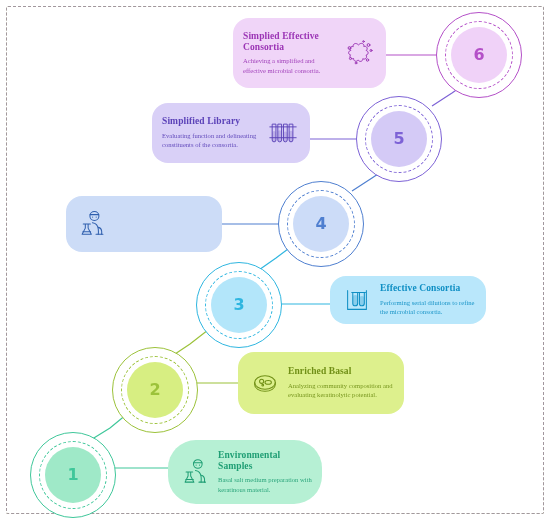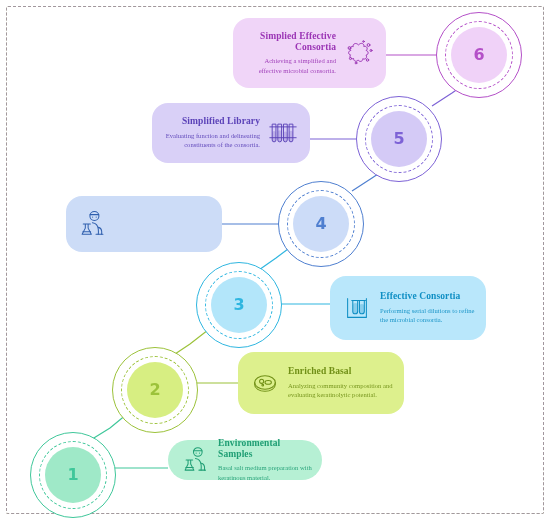--- a/index.html
+++ b/index.html
@@ -113,21 +113,21 @@
     letter-spacing: 0.1px;
   }
   .card-desc {
     font-family: "Liberation Serif", serif;
     font-size: 6.6px;
     line-height: 1.45;
     color: var(--c);
     margin: 0;
     opacity: 0.92;
   }
-  .t-right { text-align: right; }
+  .t-right { }
   .t-left  { text-align: left; }
   .card-icon {
     flex: 0 0 auto;
     width: 34px;
     height: 34px;
     display: flex;
     align-items: center;
     justify-content: center;
   }
   .card-icon svg { display: block; }
@@ -166,21 +166,21 @@
   </svg>
 
   <div class="node" style="left:30px; top:432px; --c:#3fc79a; --f:#9fe9c8;">
     <div class="ring-outer"></div>
     <div class="ring-dash"></div>
     <div class="ring-fill">
       <span class="node-num">1</span>
     </div>
   </div>
 
-  <div class="card icon-right" style="left:168px; top:440px; width:154px; height:40px;border-radius:28px; --bg:#b6f0d4; --c:#1f9e74;">
+  <div class="card icon-right" style="left:168px; top:440px; width:154px; height:64px;border-radius:28px; --bg:#b6f0d4; --c:#1f9e74;">
     <div class="card-icon">
       <svg width="30" height="30" viewBox="0 0 32 32" fill="none" stroke="#1f9e74" stroke-width="1.1" stroke-linecap="round" stroke-linejoin="round">
         <circle cx="19" cy="7.5" r="4.6"></circle>
         <path d="M14.6 6.2 h8.8"></path>
         <circle cx="17.2" cy="8.6" r="0.6" fill="#1f9e74" stroke="none"></circle>
         <circle cx="20.8" cy="8.6" r="0.6" fill="#1f9e74" stroke="none"></circle>
         <path d="M6.5 16 h7 M8.6 16 v4.2 L5.4 26.8 h9.4 L11.4 20.2 V16"></path>
         <path d="M6.2 24 h8"></path>
         <path d="M16.5 14.5 c4 0.6 5.6 3.2 6 6.4 c0.3 2.4 0.2 4.4 0 5.9"></path>
         <path d="M22.8 19.5 c1.8 0.4 3 1.6 3.3 3.6 c0.2 1.5 0.1 2.8 0 3.7"></path>
@@ -218,21 +218,21 @@
   </div>
 
   <div class="node" style="left:196px; top:262px; --c:#2fb6e0; --f:#b3e6fa;">
     <div class="ring-outer"></div>
     <div class="ring-dash"></div>
     <div class="ring-fill">
       <span class="node-num">3</span>
     </div>
   </div>
 
-  <div class="card icon-right" style="left:330px; top:276px; width:156px; height:64px; --bg:#b9e7fb; --c:#0f8fc4;">
+  <div class="card icon-right" style="left:330px; top:276px; width:156px; height:48px; --bg:#b9e7fb; --c:#0f8fc4;">
     <div class="card-icon">
       <svg width="30" height="30" viewBox="0 0 32 32" fill="none" stroke="#0f8fc4" stroke-width="1.1" stroke-linecap="round" stroke-linejoin="round">
         <path d="M6 6 v20 M26 6 v20 M6 26 h20"></path>
         <path d="M11.5 8 v11.6 a2.6 2.6 0 0 0 5.2 0 V8 z"></path>
         <path d="M11.5 13.2 a2.6 2.6 0 0 1 5.2 0 v6.4 a2.6 2.6 0 0 1 -5.2 0 z" fill="#0f8fc4" fill-opacity="0.28" stroke="none"></path>
         <path d="M18.6 8 v11.6 a2.6 2.6 0 0 0 5.2 0 V8 z"></path>
         <path d="M18.6 14.4 a2.6 2.6 0 0 1 5.2 0 v5.2 a2.6 2.6 0 0 1 -5.2 0 z" fill="#0f8fc4" fill-opacity="0.28" stroke="none"></path>
         <path d="M10.4 8 h7.4 M17.8 8 h7.2"></path>
       </svg>
     </div>

